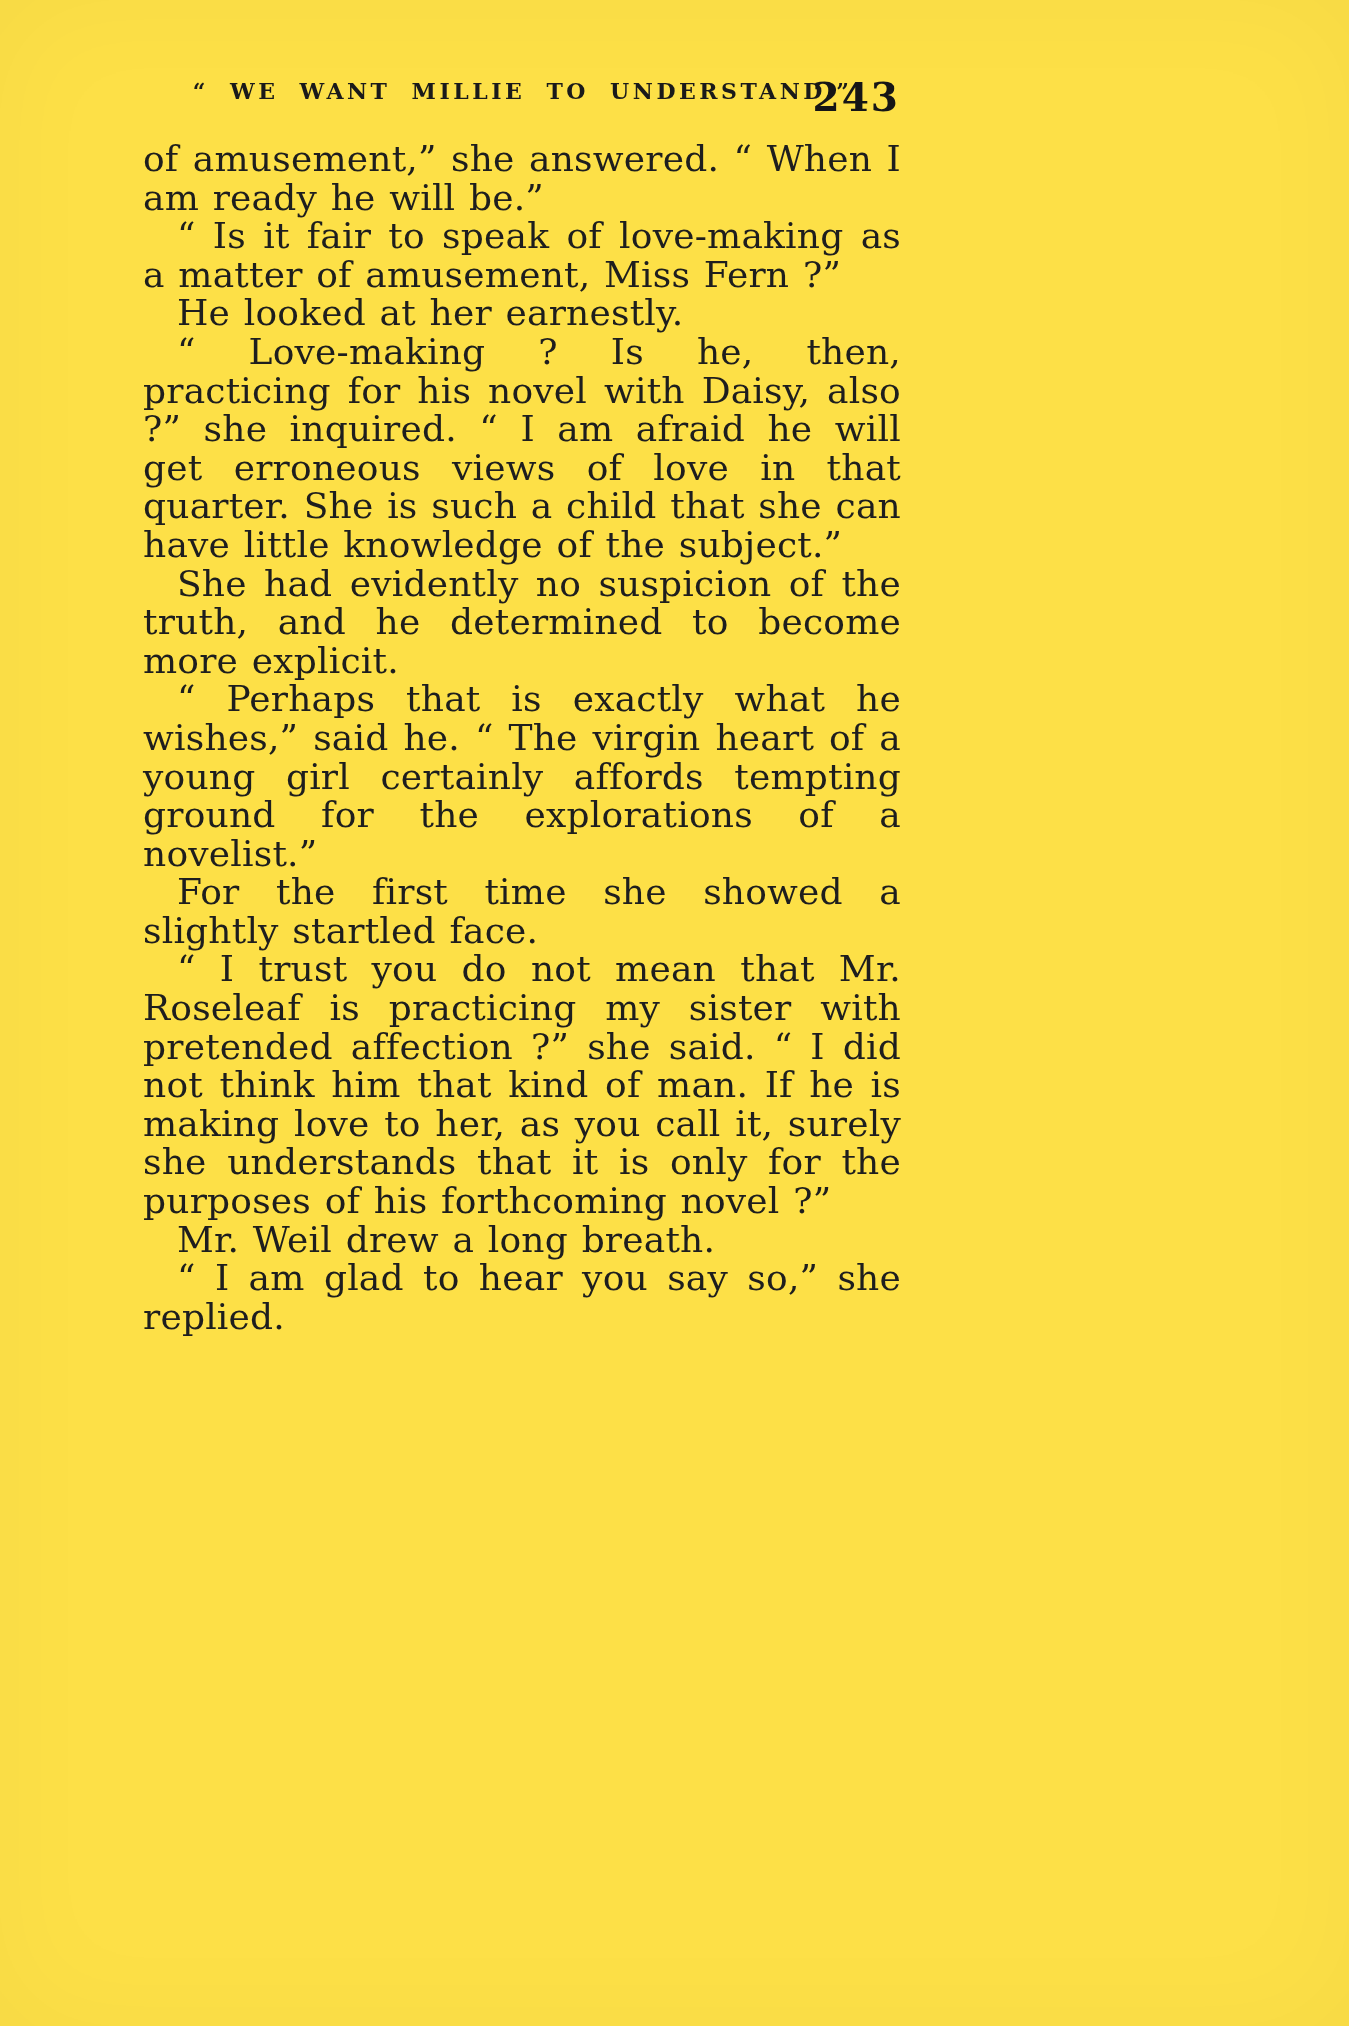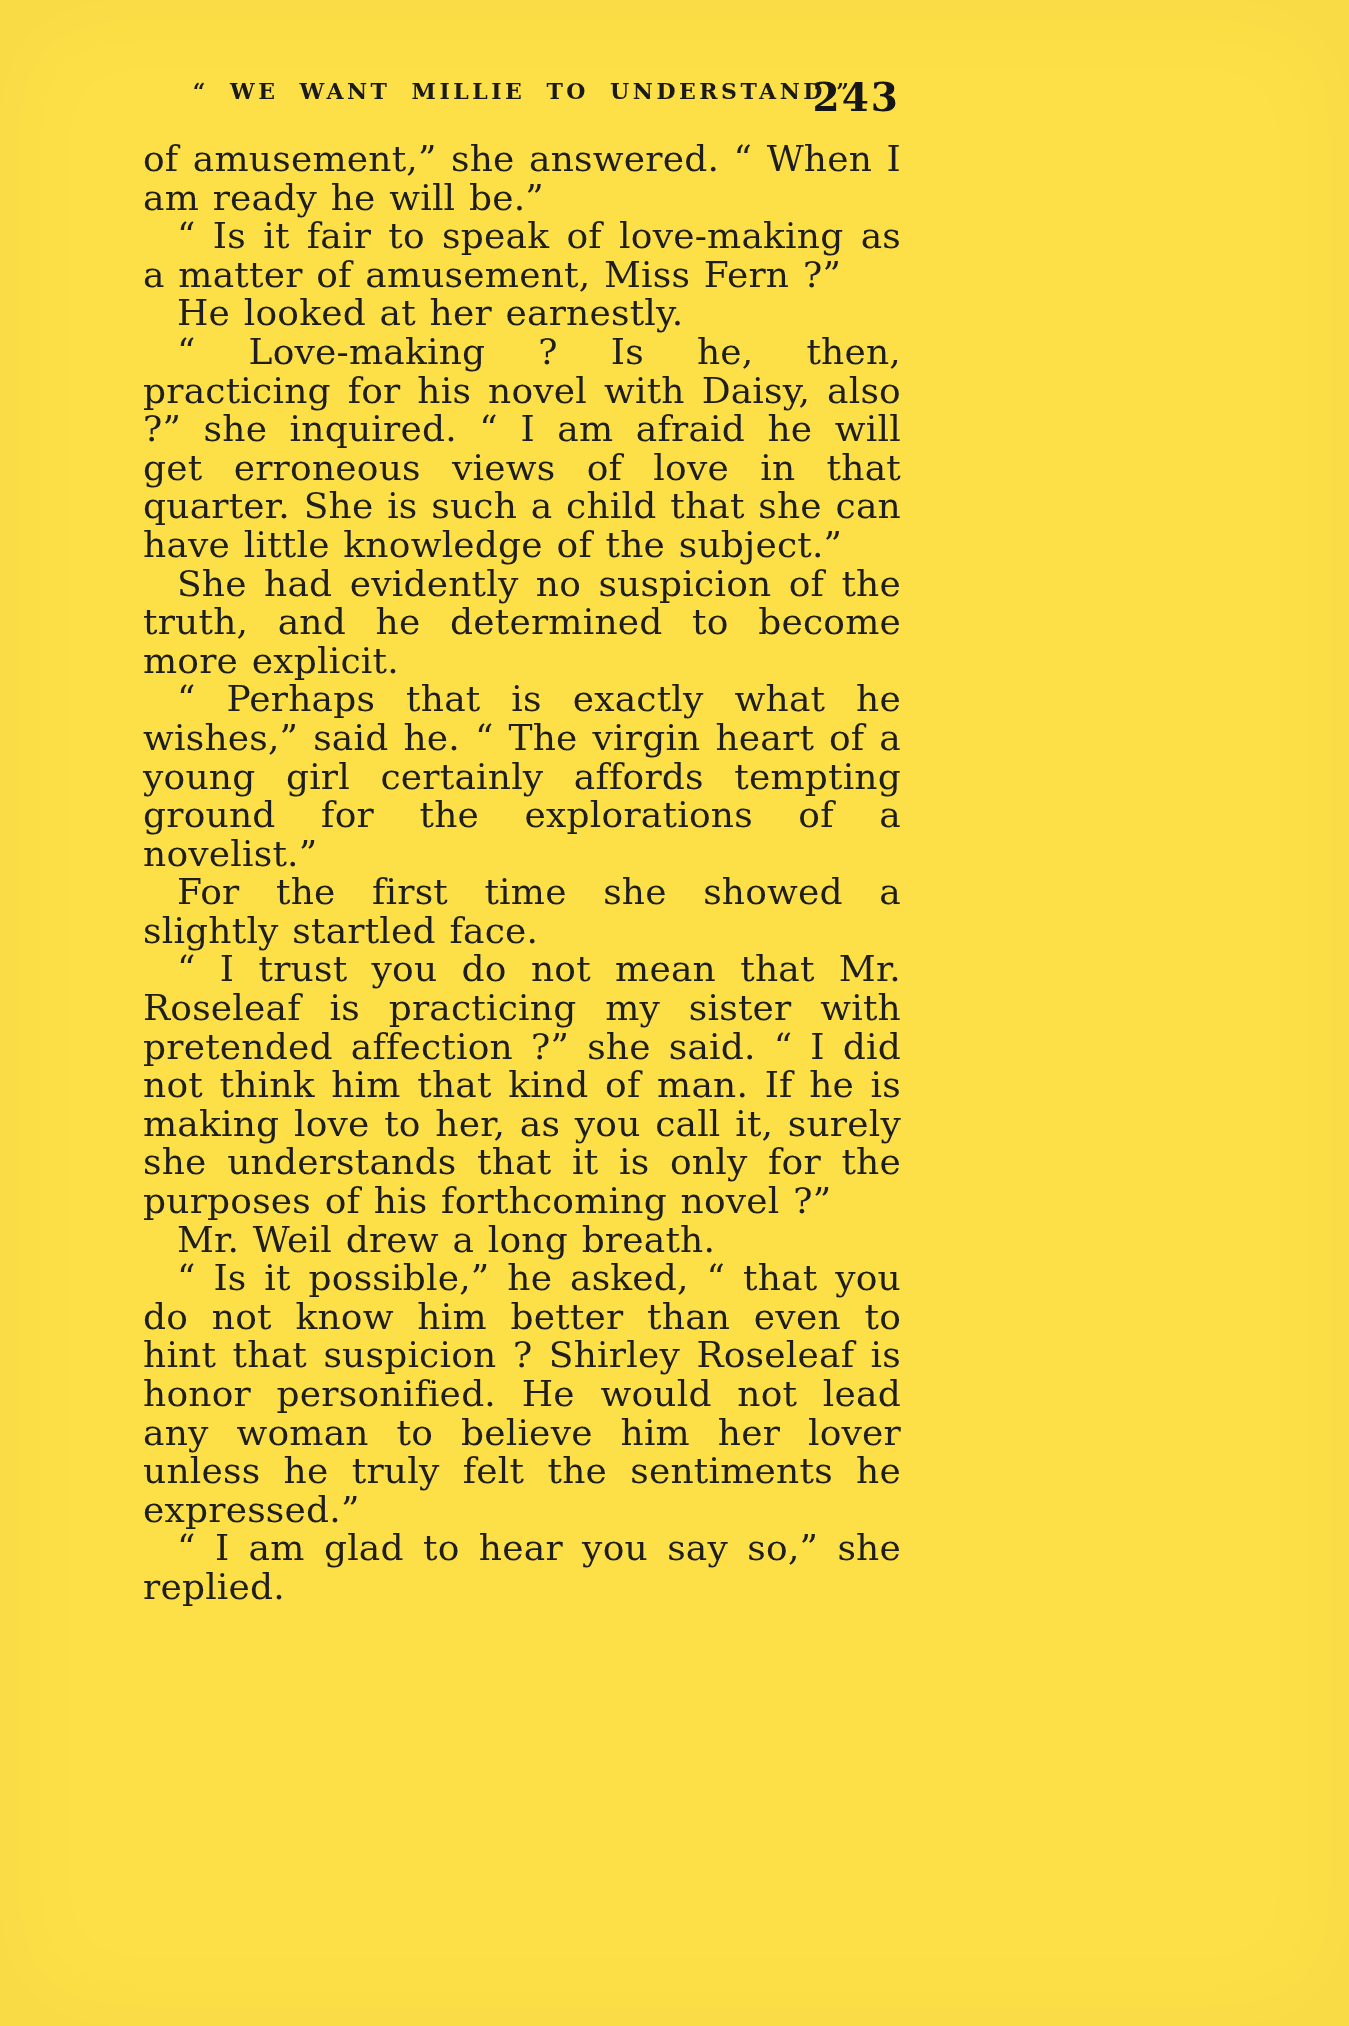--- a/index.html
+++ b/index.html
@@ -75,16 +75,15 @@
   <div class="page-body">
       <p class="para">of amusement,” she answered.  “ When I am ready he will be.”</p>
       <p class="para indent">“ Is it fair to speak of love-making as a matter of amusement, Miss Fern ?”</p>
       <p class="para indent">He looked at her earnestly.</p>
       <p class="para indent">“ Love-making ?  Is he, then, practicing for his novel with Daisy, also ?” she inquired.  “ I am afraid he will get erroneous views of love in that quarter. She is such a child that she can have little knowledge of the subject.”</p>
       <p class="para indent">She had evidently no suspicion of the truth, and he determined to become more explicit.</p>
       <p class="para indent">“ Perhaps that is exactly what he wishes,” said he. “ The virgin heart of a young girl certainly affords tempting ground for the explorations of a novelist.”</p>
       <p class="para indent">For the first time she showed a slightly startled face.</p>
       <p class="para indent">“ I trust you do not mean that Mr. Roseleaf is practicing my sister with pretended affection ?” she said.  “ I did not think him that kind of man.  If he is making love to her, as you call it, surely she understands that it is only for the purposes of his forthcoming novel ?”</p>
       <p class="para indent">Mr. Weil drew a long breath.</p>
-      <p class="para indent">“ Is it possible,” he asked, “ that you do not know him better than even to hint that suspicion ?  Shirley Roseleaf is honor personified.  He would not lead any woman to believe him her lover unless he truly felt the sentiments he expressed.”</p>
       <p class="para indent">“ I am glad to hear you say so,” she replied.</p>
     </div>
 </div>
 
 </body></html>

